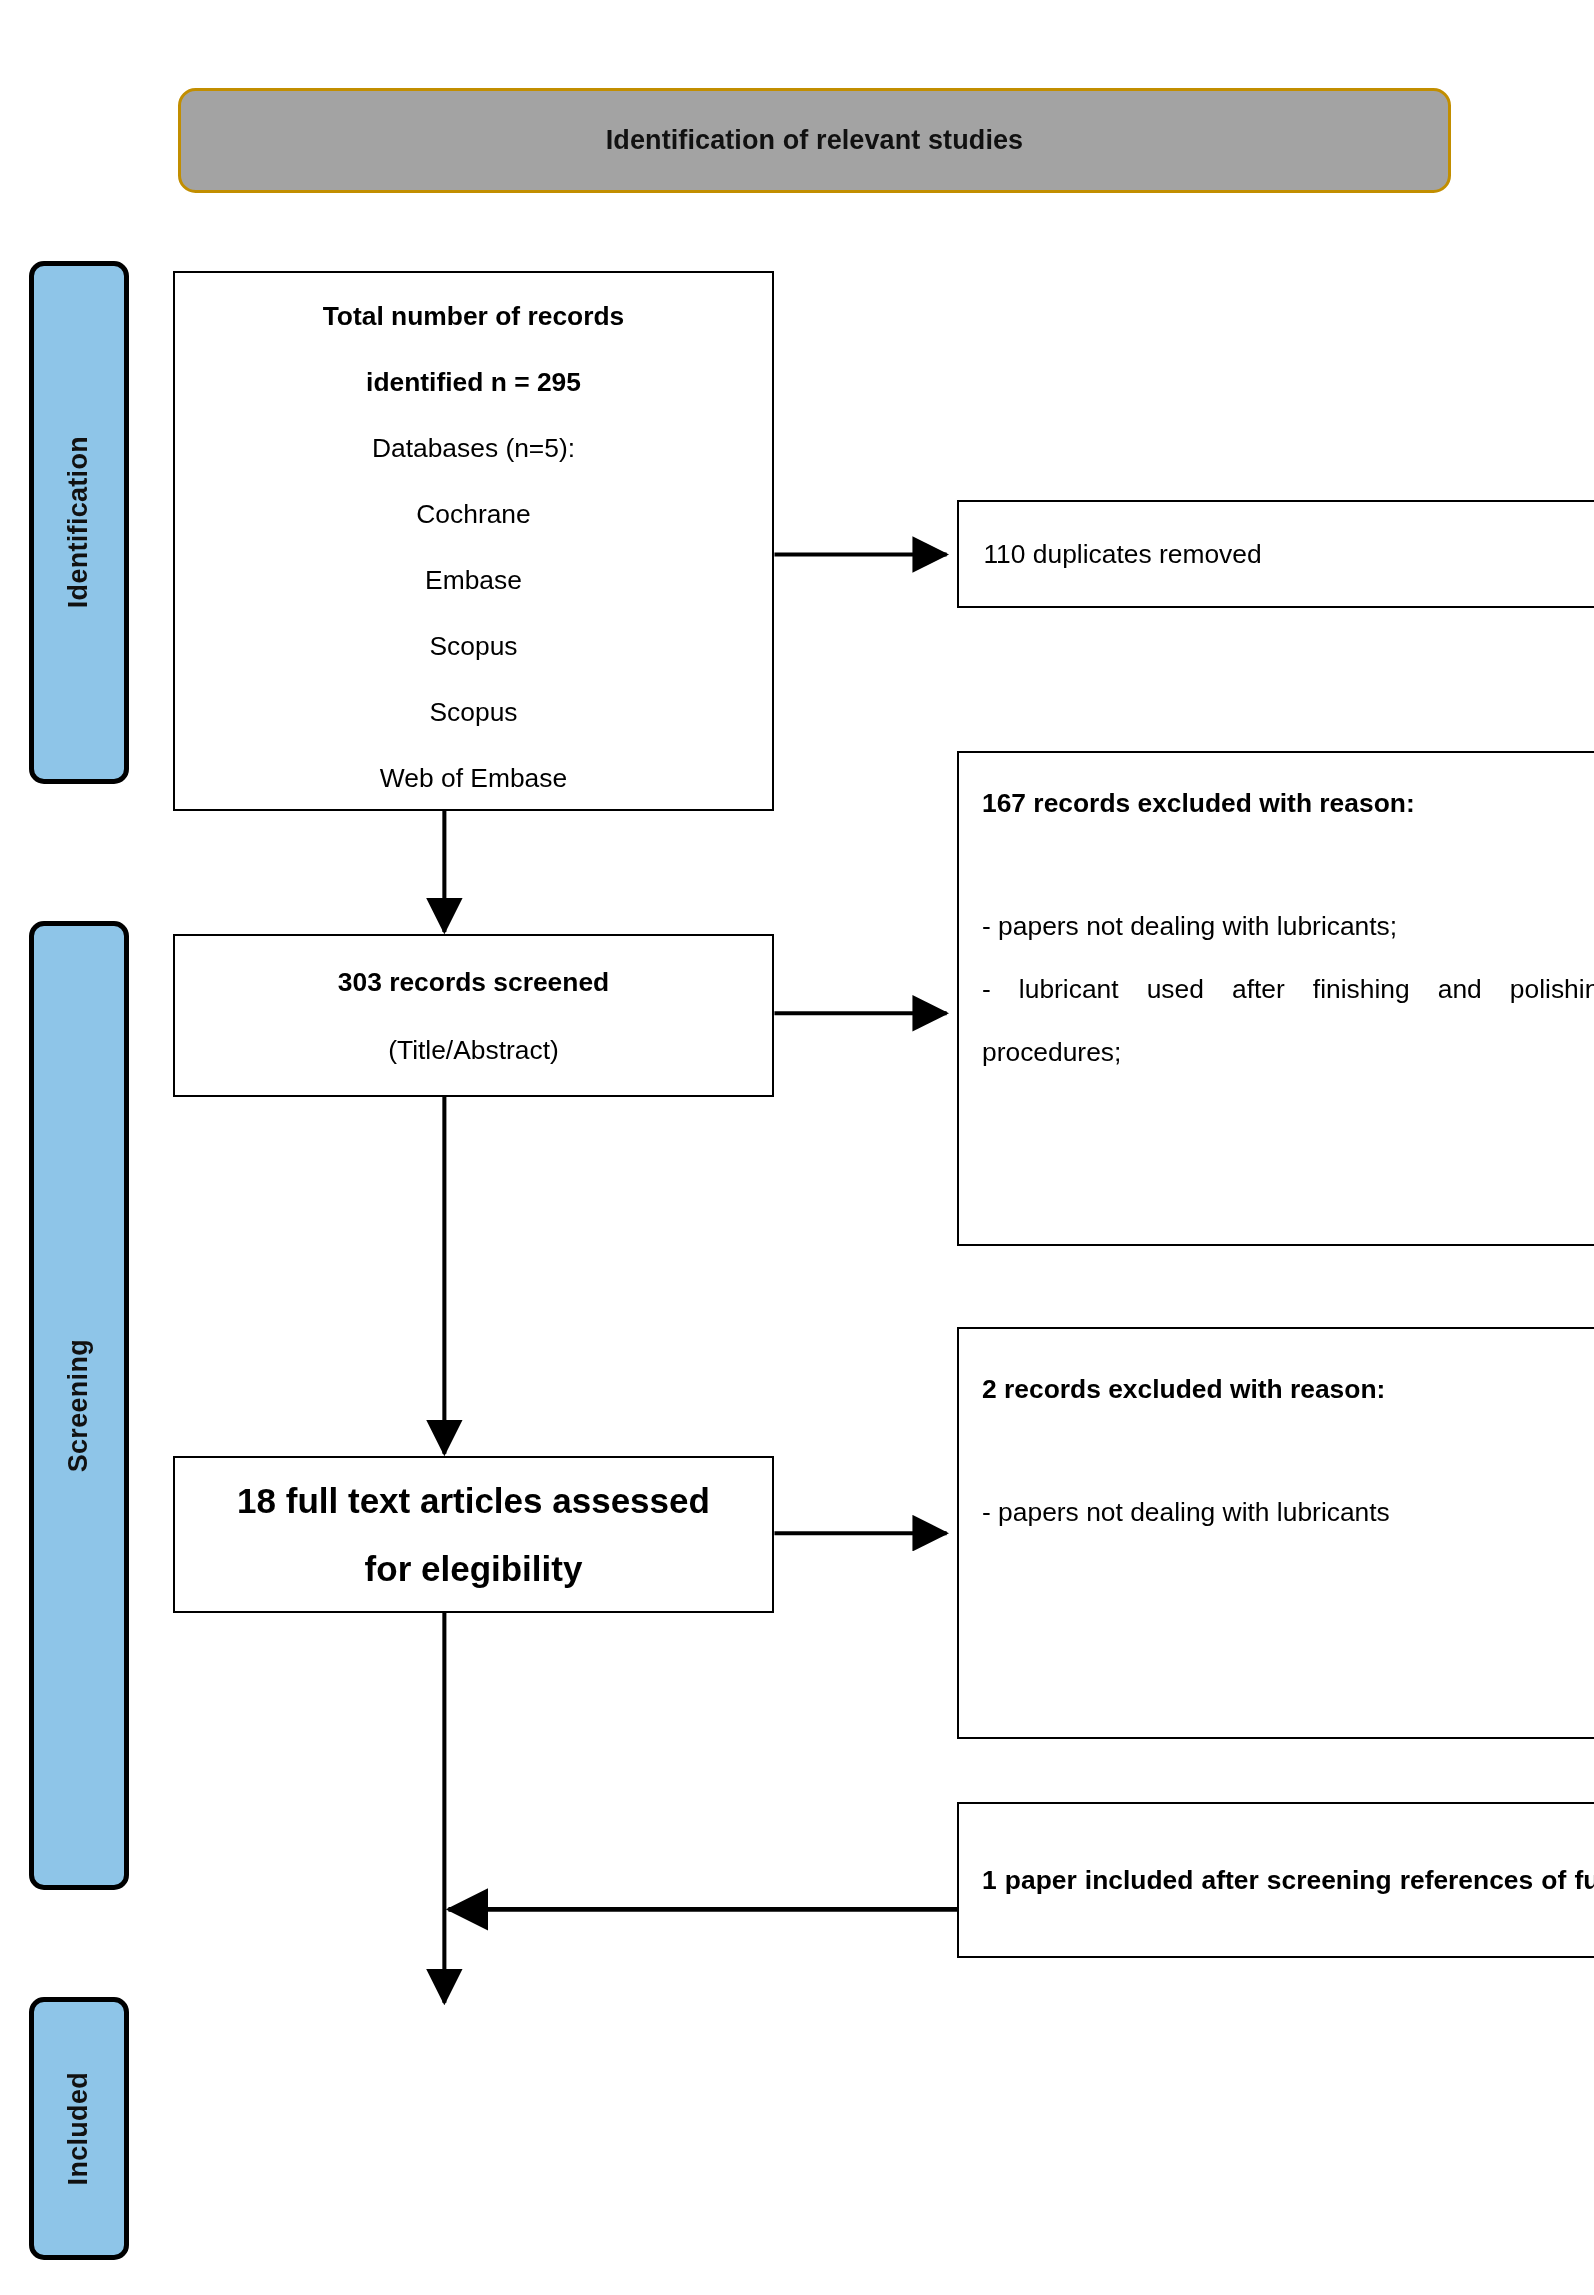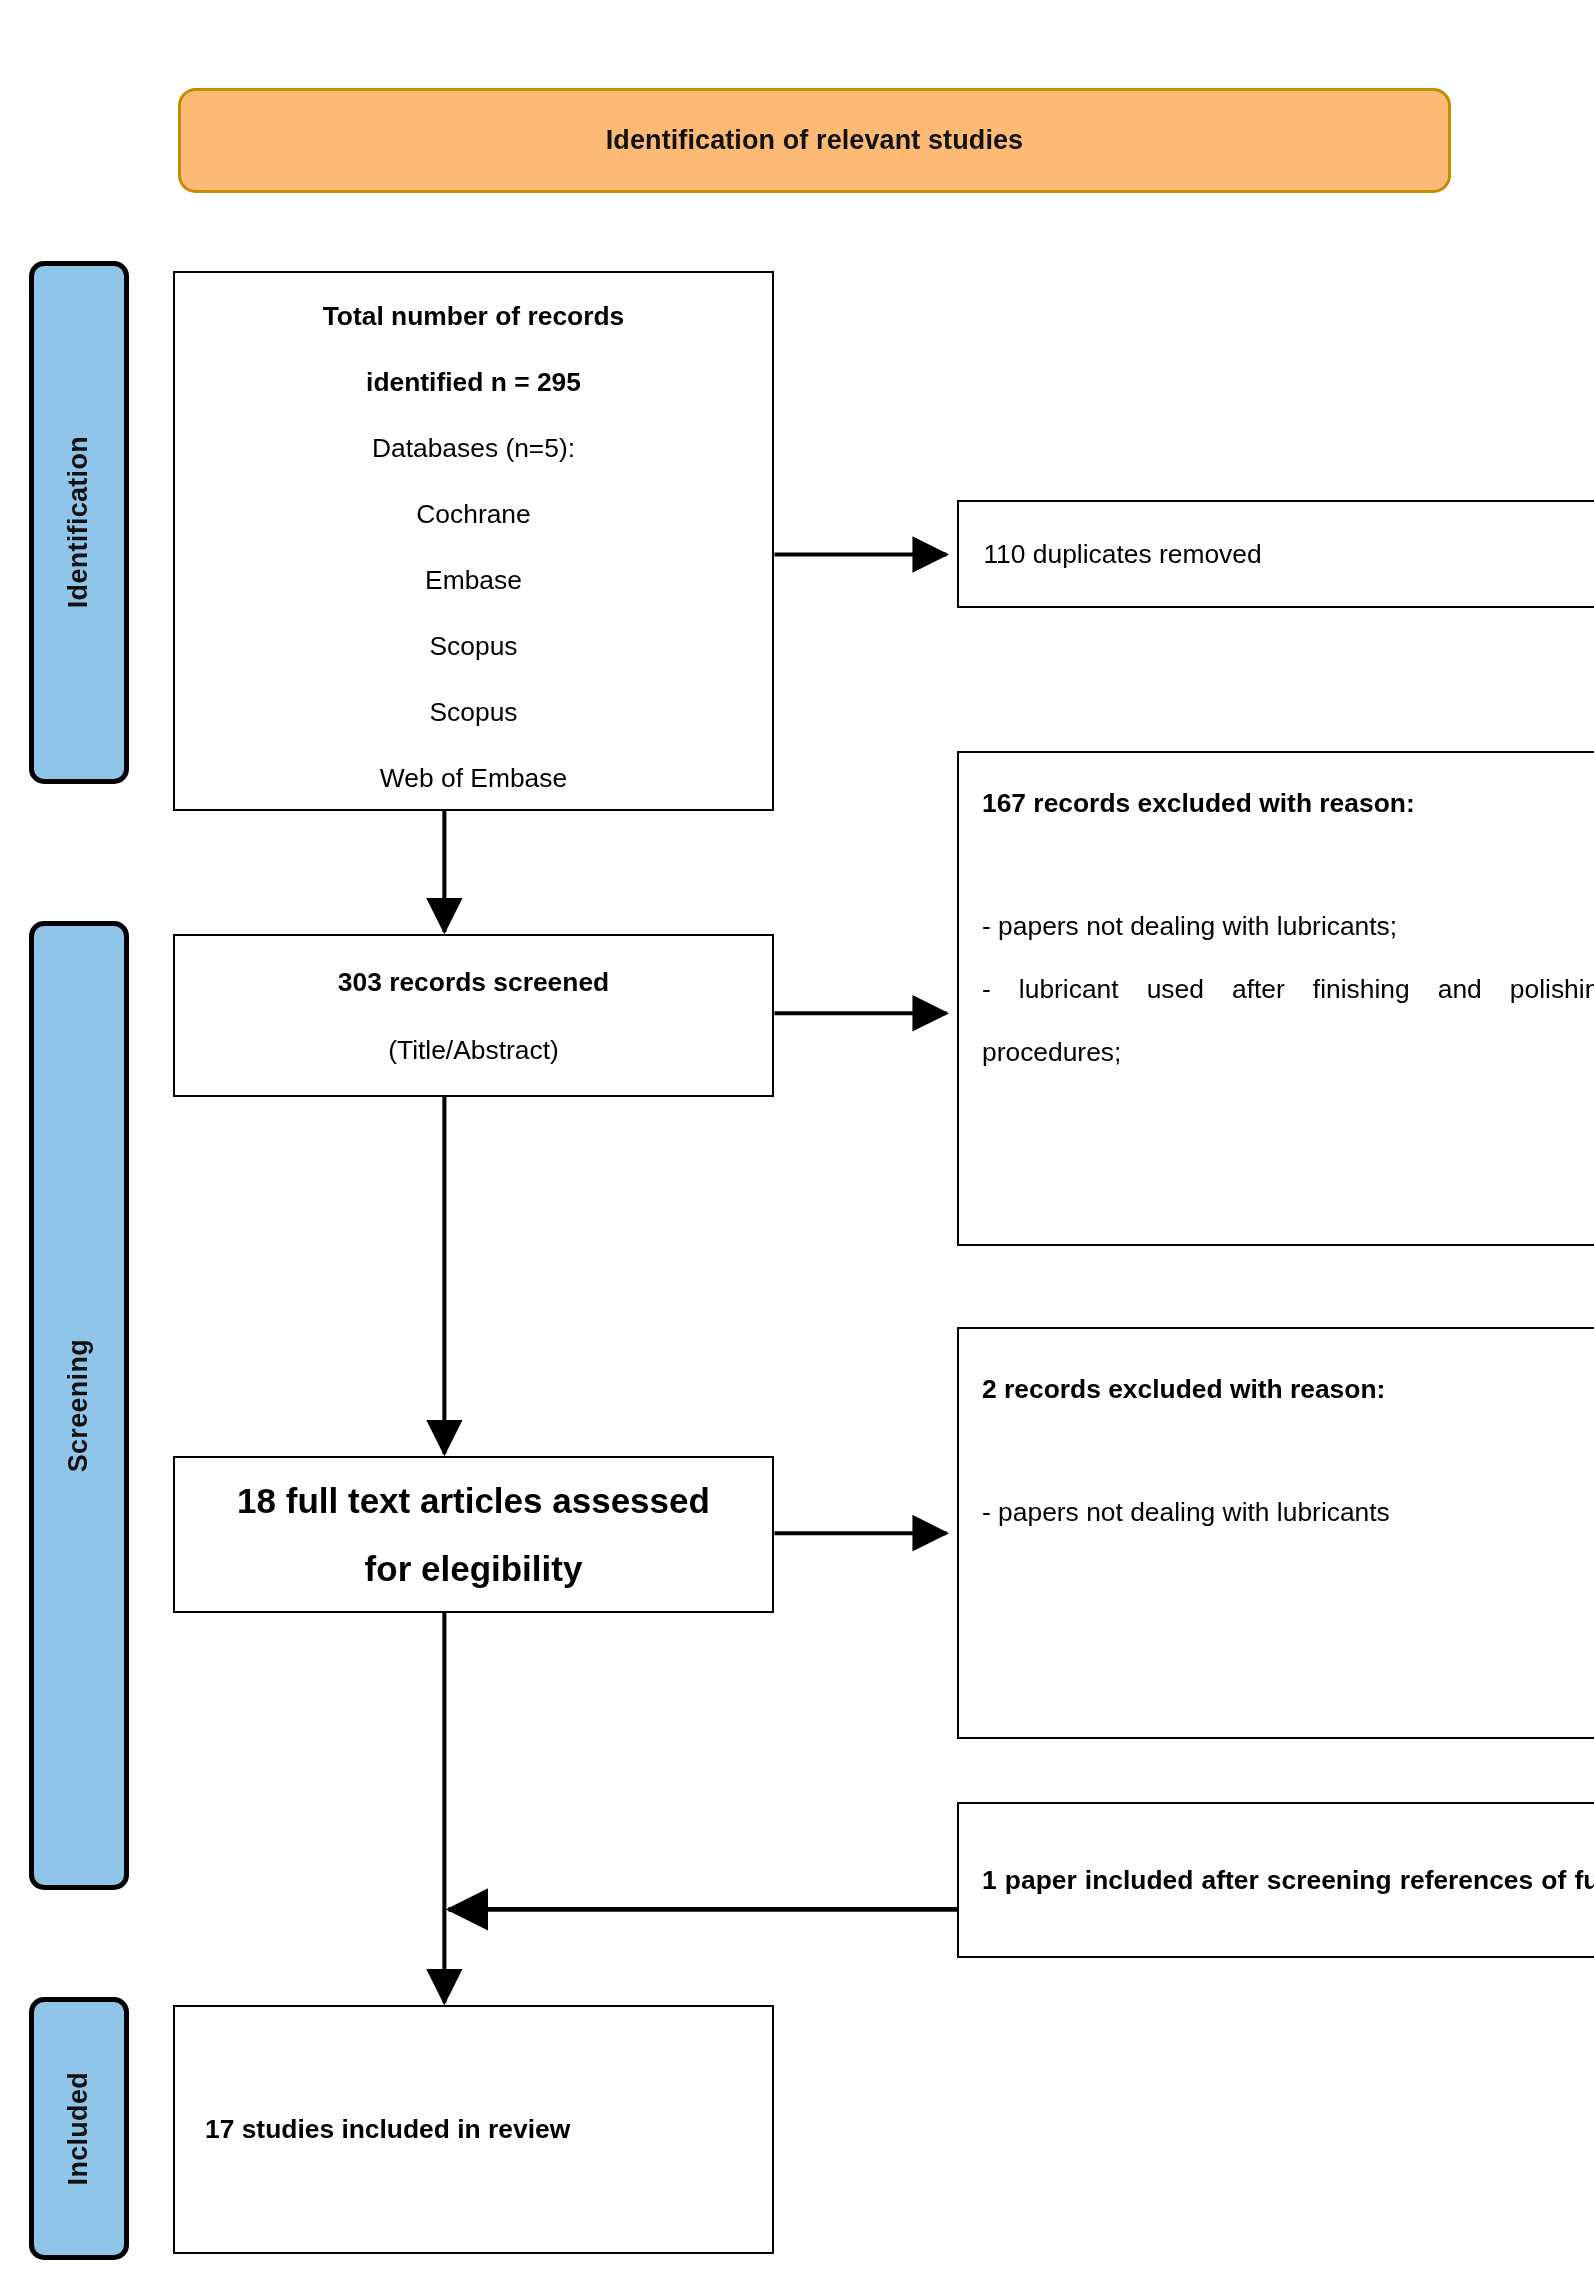--- a/index.html
+++ b/index.html
@@ -120,21 +120,21 @@
     <line x1="655" y1="1617" x2="655" y2="2145" stroke="#000000" stroke-width="6" marker-end="url(#arrowD)"></line>
 
     <line x1="1142" y1="2262" x2="1396" y2="2262" stroke="#000000" stroke-width="6" marker-end="url(#arrowR)"></line>
 
     <line x1="1412" y1="2817" x2="661" y2="2817" stroke="#000000" stroke-width="7" marker-end="url(#arrowL)"></line>
 
     <line x1="655" y1="2378" x2="655" y2="2955" stroke="#000000" stroke-width="6" marker-end="url(#arrowD)"></line>
   </svg>
 
   <div class="banner" style="left:178px; top:88px; width:1273px; height:105px;
-              background:#fdba74; border:3.4px solid #C28E00; font-size:27px;">
+              background:#a3a3a3; border:3.4px solid #C28E00; font-size:27px;">
     <span>Identification of relevant studies</span>
   </div>
 
   <div class="stage-tab" style="left:28.5px; top:261px; width:100px; height:523px;
               background:#8EC5E8; border:5.4px solid #000000;">
     <span class="stage-label" style="font-size:27px;">Identification</span>
   </div>
 
   <div class="stage-tab" style="left:28.5px; top:921px; width:100px; height:969px;
               background:#8EC5E8; border:5.4px solid #000000;">
@@ -188,19 +188,15 @@
               font-size:35px; line-height:68px;">
     <span class="line b">18 full text articles assessed</span>
     <span class="line b">for elegibility</span>
   </div>
 
   <div class="node-box" style="left:957px; top:1802px; width:682px; height:156px;
               font-size:26.4px; line-height:63px; padding:0 23px;">
     <span class="just-block" style="font-weight:bold;">1 paper included after screening references of full</span>
   </div>
 
-  <div class="node-box" style="left:173px; top:2005px; width:601px; height:249px;
-              font-size:26.4px; line-height:35px; padding:0 30px;">
-    <span class="plain-block" style="font-weight:bold;">17 studies included in review</span>
-  </div>
 
 </div>
 
 
 </body></html>

